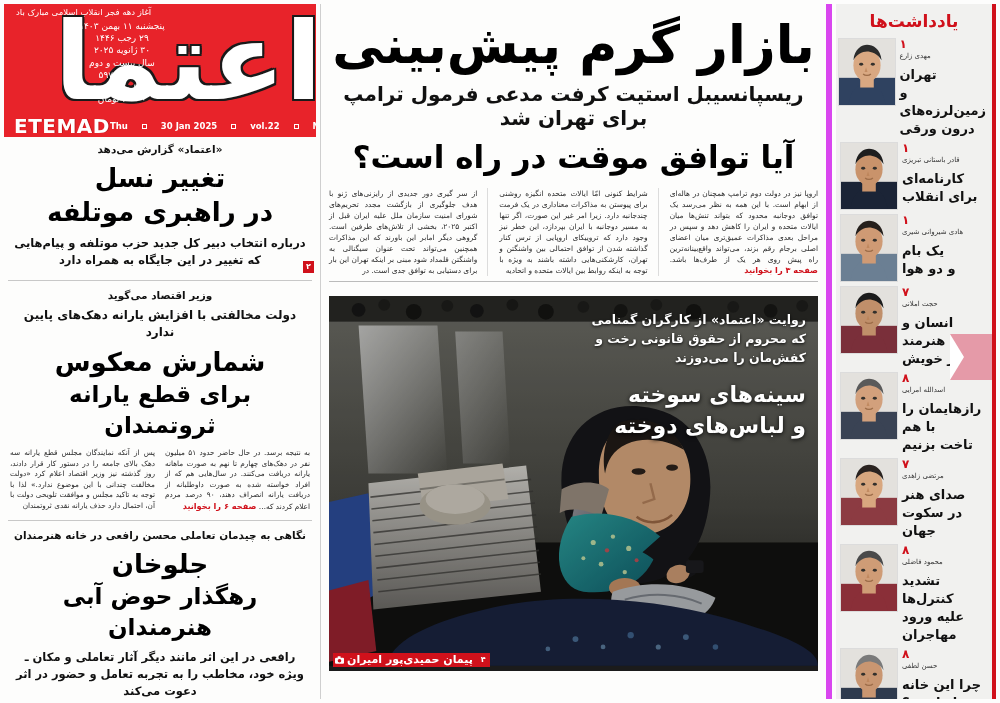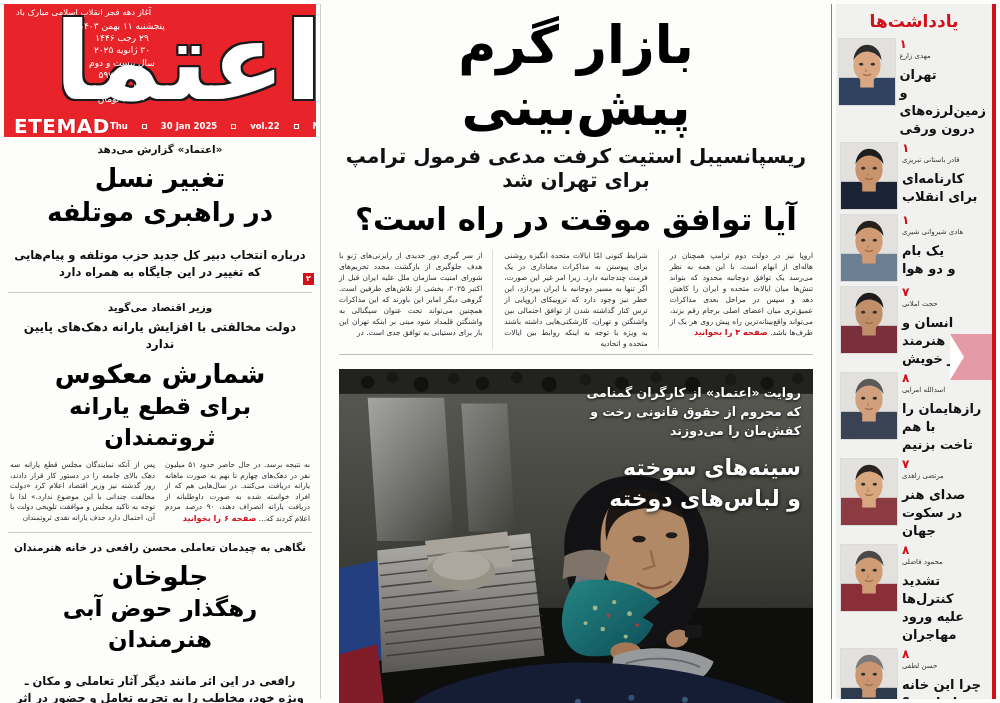--- a/index.html
+++ b/index.html
@@ -118,21 +118,21 @@
     text-align: center;
     line-height: 34px;
     letter-spacing: -0.5px;
   }
   .art-title.small { font-size: 23px; line-height: 31px; }
   .art-lead {
     font-size: 11.5px;
     color: #111;
     text-align: center;
     line-height: 17px;
-    margin-top: 18px;
+    margin-top: 6px;
     font-weight: 600;
   }
   .art-body {
     display: flex;
     gap: 10px;
     margin-top: 7px;
     direction: rtl;
   }
   .art-body .bcol {
     flex: 1;
@@ -154,23 +154,23 @@
     font-size: 8px; font-weight: bold;
     padding: 1px 3px;
     line-height: 10px;
   }
 
   
   .center-col {
     position: absolute; left: 320px; top: 4px;
     width: 512px; height: 695px;
     direction: rtl;
-    border-right: 1px solid #d946ef;
+    border-right: 6px solid #d946ef;
     border-left: 1px solid #cfcfcf;
-    padding: 0 18px;
+    padding: 0 8px;
   }
   .main-head {
     font-size: 52px;
     font-weight: bold;
     text-align: center;
     color: #000;
     line-height: 62px;
     letter-spacing: -1px;
     margin-top: 10px;
   }

